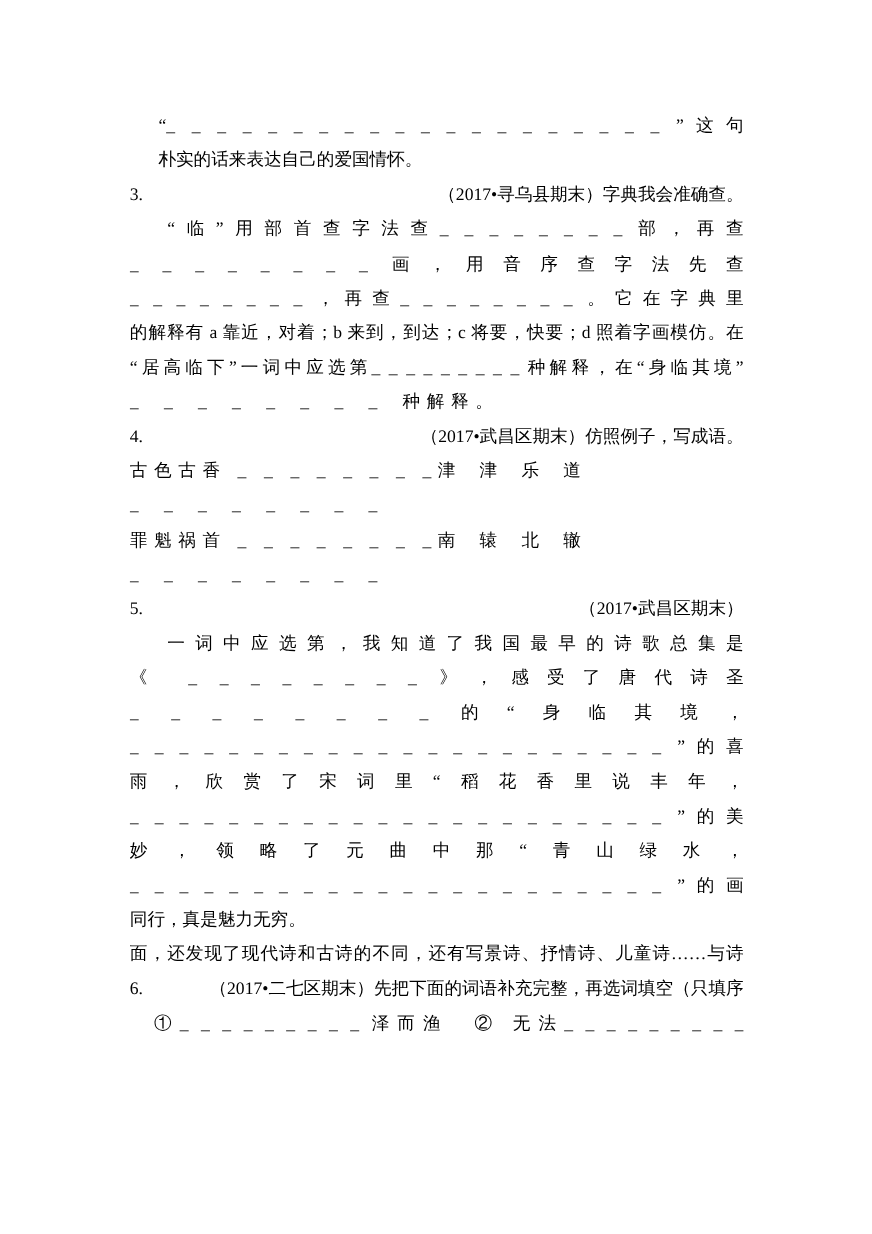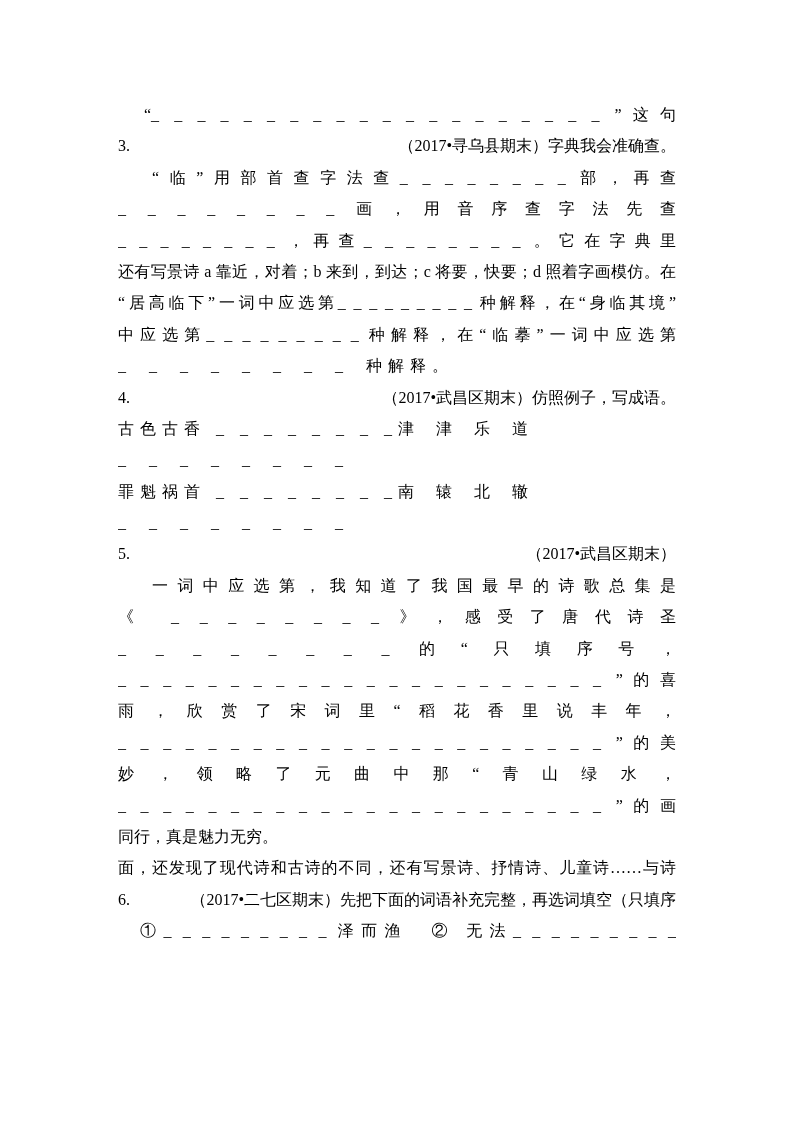--- a/index.html
+++ b/index.html
@@ -49,30 +49,30 @@
   .pair .right { letter-spacing: 22px; margin-right: -22px; }
   
   .dashes { letter-spacing: 6px; word-spacing: 7px; }
 </style>
 </head>
 <body>
 
 <div class="doc">
   <div>
       <div class="line pad26 spread">“_ _ _ _ _ _ _ _ _ _ _ _ _ _ _ _ _ _ _ _ ”这句</div>
+      <div class="line pad26">朴实的话来表达自己的爱国情怀。</div>
       <div class="line item">
         <span class="num">3.</span>
         <span class="txt">（2017•寻乌县期末）字典我会准确查。</span>
       </div>
       <div class="line ind spread">“临”用部首查字法查_ _ _ _ _ _ _ _ 部，再查</div>
       <div class="line spread">_ _ _ _ _ _ _ _ 画，用音序查字法先查</div>
       <div class="line spread">_ _ _ _ _ _ _ _ ，再查_ _ _ _ _ _ _ _ 。它在字典里</div>
-      <div class="line spread">还有写景诗 a 靠近，对着；b 来到，到达；c 将要，快要；d 照着字画模仿。在</div>
+      <div class="line spread">的解释有 a 靠近，对着；b 来到，到达；c 将要，快要；d 照着字画模仿。在</div>
       <div class="line spread">“居高临下”一词中应选第_ _ _ _ _ _ _ _ _ 种解释，在“身临其境”</div>
-      <div class="line spread">中应选第_ _ _ _ _ _ _ _ _ 种解释，在“临摹”一词中应选第</div>
       <div class="line dashes">_ _ _ _ _ _ _ _ 种解释。</div>
       <div class="line item">
         <span class="num">4.</span>
         <span class="txt">（2017•武昌区期末）仿照例子，写成语。</span>
       </div>
       <div class="line pair">
         <span class="left">古色古香 _ _ _ _ _ _ _ _</span>
         <span class="right">津津乐道</span>
       </div>
       <div class="line dashes">_ _ _ _ _ _ _ _</div>
@@ -80,21 +80,21 @@
         <span class="left">罪魁祸首 _ _ _ _ _ _ _ _</span>
         <span class="right">南辕北辙</span>
       </div>
       <div class="line dashes">_ _ _ _ _ _ _ _</div>
       <div class="line item">
         <span class="num">5.</span>
         <span class="txt">（2017•武昌区期末）</span>
       </div>
       <div class="line ind spread">一词中应选第，我知道了我国最早的诗歌总集是</div>
       <div class="line spread">《 _ _ _ _ _ _ _ _ 》，感受了唐代诗圣</div>
-      <div class="line spread">_ _ _ _ _ _ _ _ 的“只填序号，</div>
+      <div class="line spread">_ _ _ _ _ _ _ _ 的“身临其境，</div>
       <div class="line spread">_ _ _ _ _ _ _ _ _ _ _ _ _ _ _ _ _ _ _ _ _ _ ”的喜</div>
       <div class="line spread">雨，欣赏了宋词里“稻花香里说丰年，</div>
       <div class="line spread">_ _ _ _ _ _ _ _ _ _ _ _ _ _ _ _ _ _ _ _ _ _ ”的美</div>
       <div class="line spread">妙，领略了元曲中那“青山绿水，</div>
       <div class="line spread">_ _ _ _ _ _ _ _ _ _ _ _ _ _ _ _ _ _ _ _ _ _ ”的画</div>
       <div class="line">同行，真是魅力无穷。</div>
       <div class="line spread">面，还发现了现代诗和古诗的不同，还有写景诗、抒情诗、儿童诗……与诗</div>
       <div class="line item">
         <span class="num">6.</span>
         <span class="txt">（2017•二七区期末）先把下面的词语补充完整，再选词填空（只填序号）。</span>

